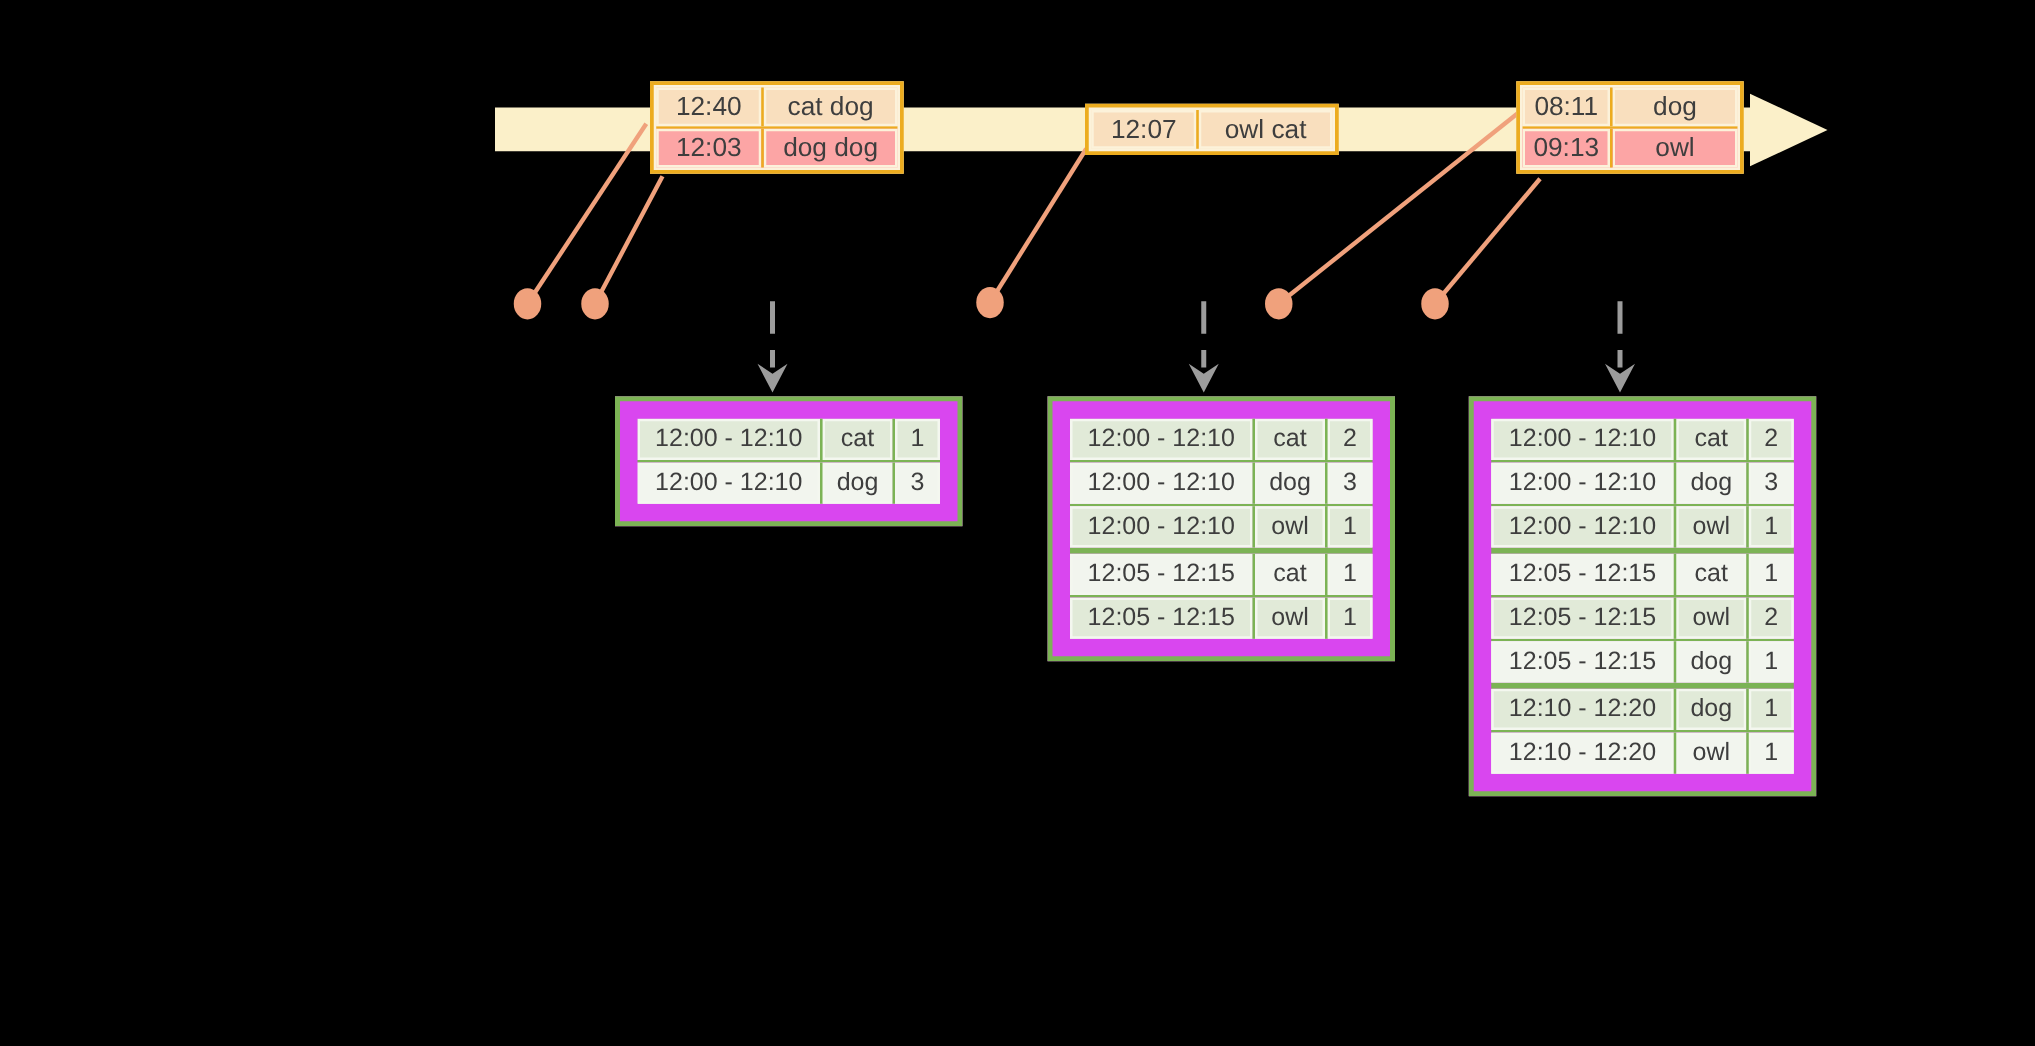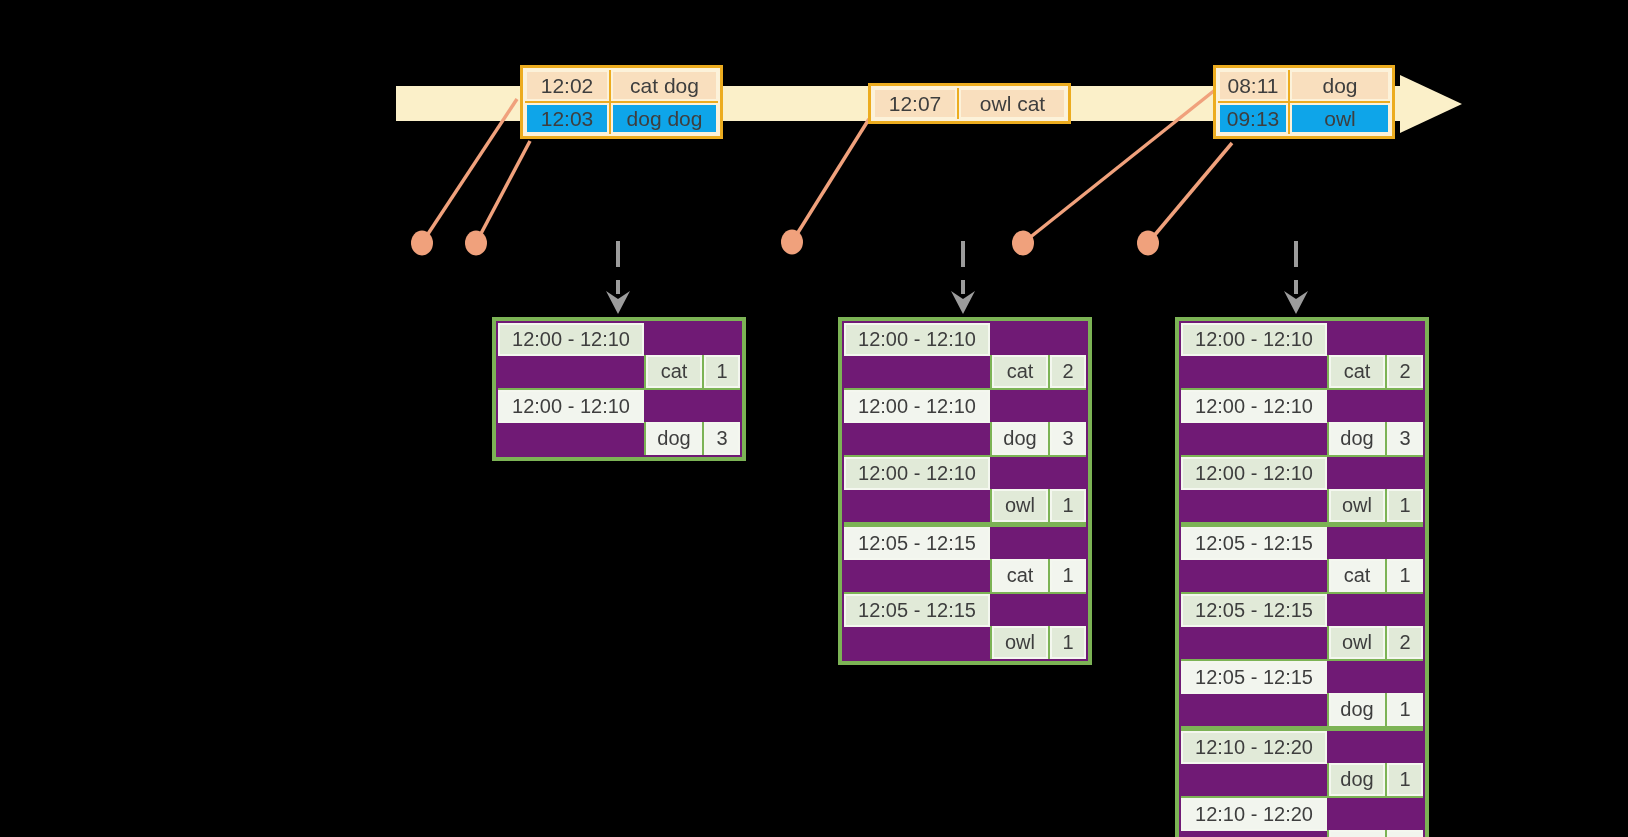--- a/index.html
+++ b/index.html
@@ -30,41 +30,41 @@
   }
   .erow{display:flex;}
   .erow + .erow{border-top:2px solid #ecac1f;}
   .ecell{
     display:flex;align-items:center;justify-content:center;
     height:31px;font-size:21px;
     box-shadow:inset 0 0 0 2px #fcf2da;
   }
   .ecell + .ecell{border-left:2px solid #ecac1f;}
   .erow.dark .ecell{background:#f9dfbe;}
-  .erow.light .ecell{background:#0ea5e9;}
+  .erow.light .ecell{background:#fca5a5;}
   .ecell.time{width:84px;}
   .ecell.words{width:107px;}
   .etable.narrow .ecell.time{width:70px;}
   .etable.narrow .ecell.words{width:100px;}
 
   
   .gtable{
     position:absolute;z-index:2;
-    border:4px solid #7cb355;background:#701a75;padding:2px;
+    border:4px solid #7cb355;background:#d946ef;padding:14px;
     box-sizing:border-box;
   }
   .grow{display:flex;}
   .grow + .grow{border-top:2px solid #7cb355;}
   .grow.group-start{border-top:5px solid #7cb355;}
   .gcell{
     display:flex;align-items:center;justify-content:center;
     height:33px;font-size:20px;
     box-shadow:inset 0 0 0 2px #f4f7ef;
   }
-  .gcell + .gcell{border-left:2px solid #7cb355;margin-top:32px;}
+  .gcell + .gcell{border-left:2px solid #7cb355;}
   .grow.dark .gcell{background:#e1ead8;}
   .grow.light .gcell{background:#f2f5ee;}
   .gcell.window{width:146px;}
   .gcell.word{width:56px;}
   .gcell.count{width:36px;}
 </style>
 </head>
 <body>
 
 <div id="stage">
@@ -94,21 +94,21 @@
       <path d="M606,291 L618,299 L630,291 L618,314 Z" stroke="none"></path>
       <line x1="963" y1="241" x2="963" y2="294" stroke-dasharray="26 13"></line>
       <path d="M951,291 L963,299 L975,291 L963,314 Z" stroke="none"></path>
       <line x1="1296" y1="241" x2="1296" y2="294" stroke-dasharray="26 13"></line>
       <path d="M1284,291 L1296,299 L1308,291 L1296,314 Z" stroke="none"></path>
     </g>
   </svg>
 
   <div class="etable" style="left:520px;top:65px;">
       <div class="erow dark">
-        <div class="ecell time">12:02</div>
+        <div class="ecell time">12:40</div>
         <div class="ecell words">cat dog</div>
       </div>
       <div class="erow light">
         <div class="ecell time">12:03</div>
         <div class="ecell words">dog dog</div>
       </div>
     </div>
   <div class="etable" style="left:868px;top:83px;">
       <div class="erow dark">
         <div class="ecell time">12:07</div>

